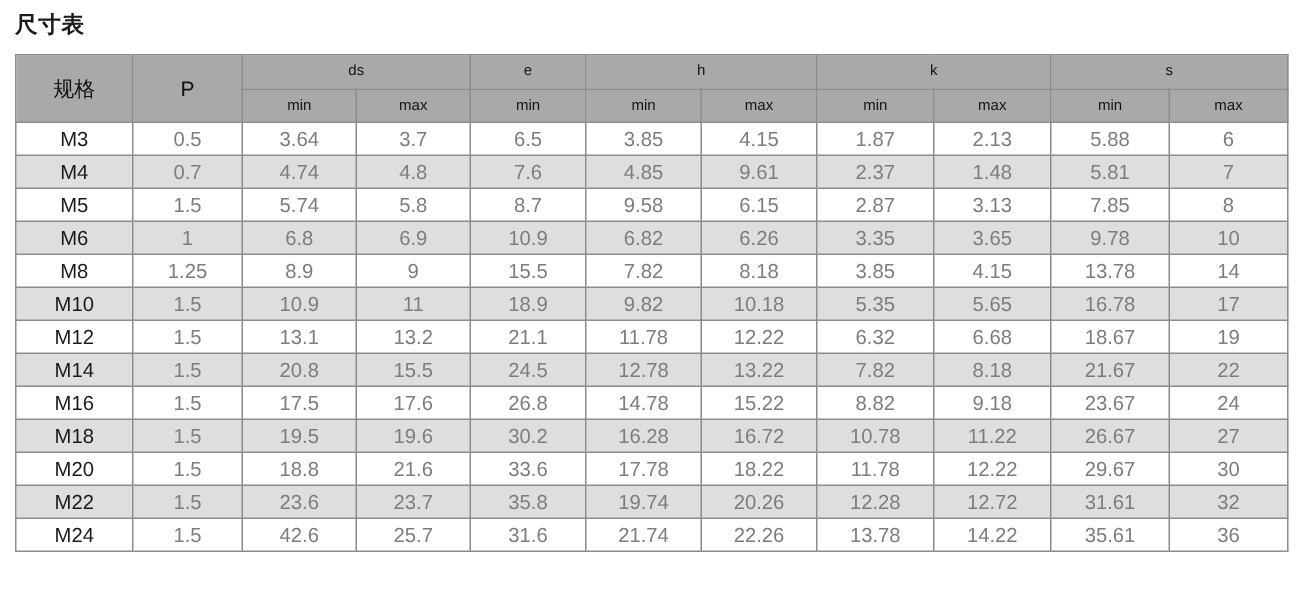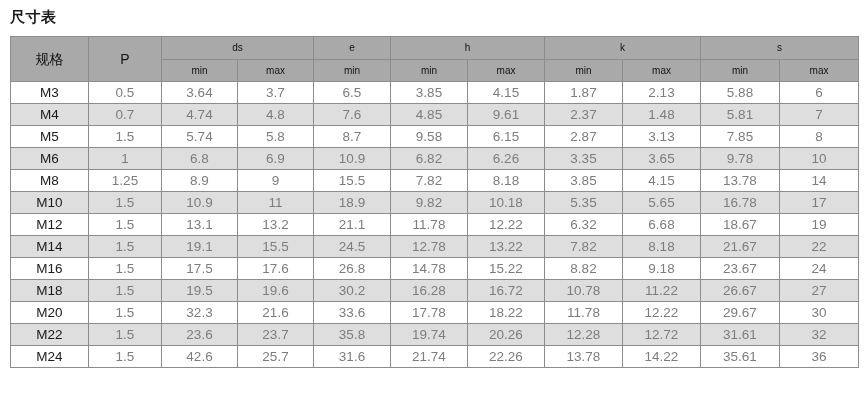--- a/index.html
+++ b/index.html
@@ -263,21 +263,21 @@
           <td>11.78</td>
           <td>12.22</td>
           <td>6.32</td>
           <td>6.68</td>
           <td>18.67</td>
           <td>19</td>
         </tr>
         <tr class="even">
           <td class="spec">M14</td>
           <td>1.5</td>
-          <td>19.1</td>
+          <td>20.8</td>
           <td>15.5</td>
           <td>24.5</td>
           <td>12.78</td>
           <td>13.22</td>
           <td>7.82</td>
           <td>8.18</td>
           <td>21.67</td>
           <td>22</td>
         </tr>
         <tr class="odd">
@@ -302,21 +302,21 @@
           <td>16.28</td>
           <td>16.72</td>
           <td>10.78</td>
           <td>11.22</td>
           <td>26.67</td>
           <td>27</td>
         </tr>
         <tr class="odd">
           <td class="spec">M20</td>
           <td>1.5</td>
-          <td>32.3</td>
+          <td>18.8</td>
           <td>21.6</td>
           <td>33.6</td>
           <td>17.78</td>
           <td>18.22</td>
           <td>11.78</td>
           <td>12.22</td>
           <td>29.67</td>
           <td>30</td>
         </tr>
         <tr class="even">

